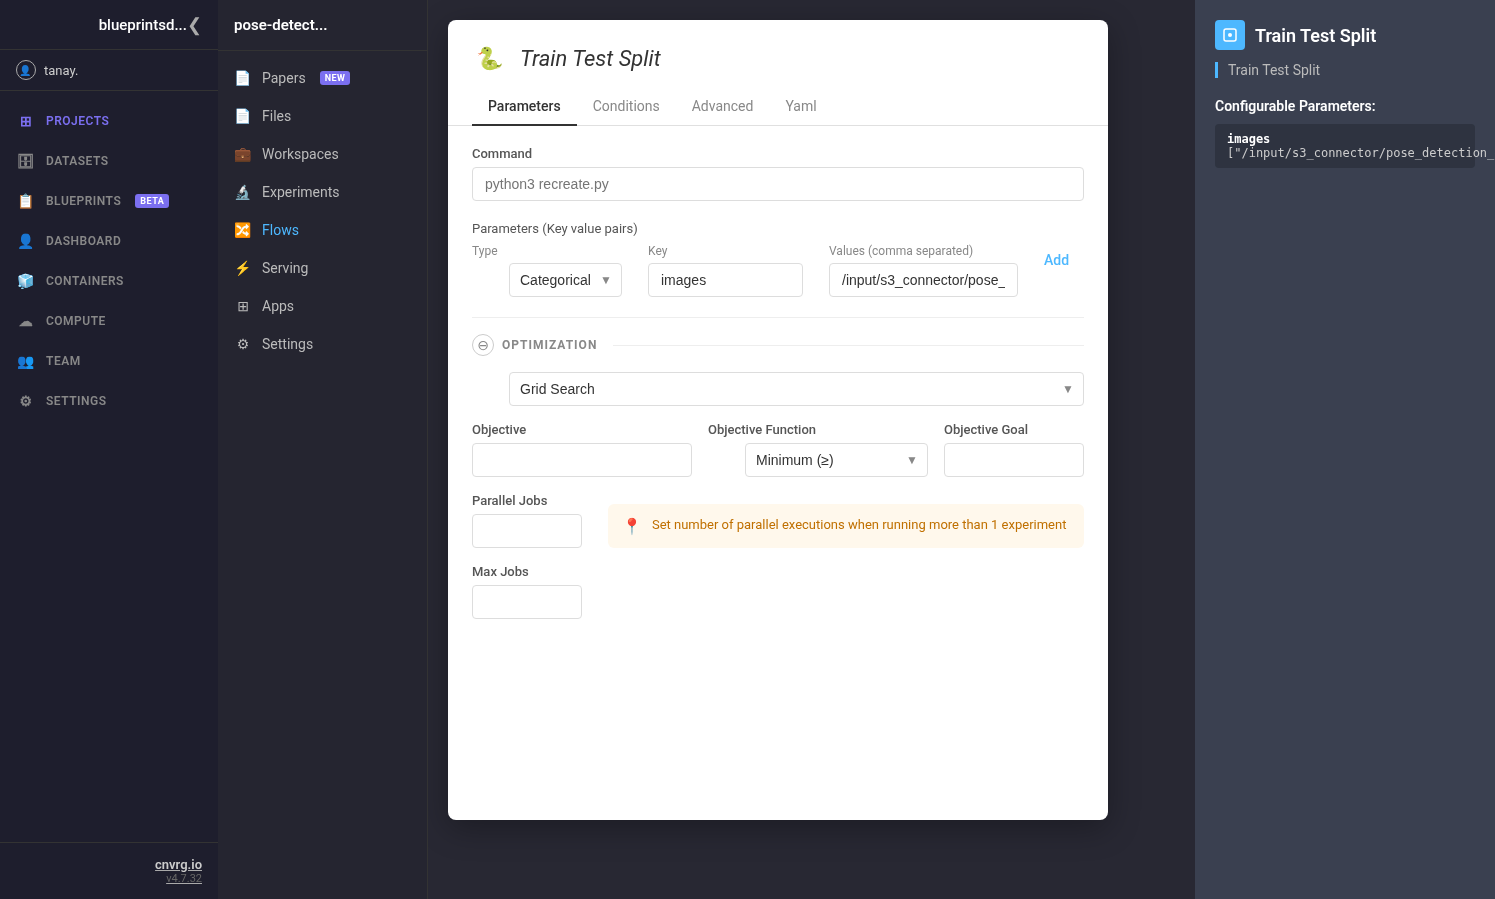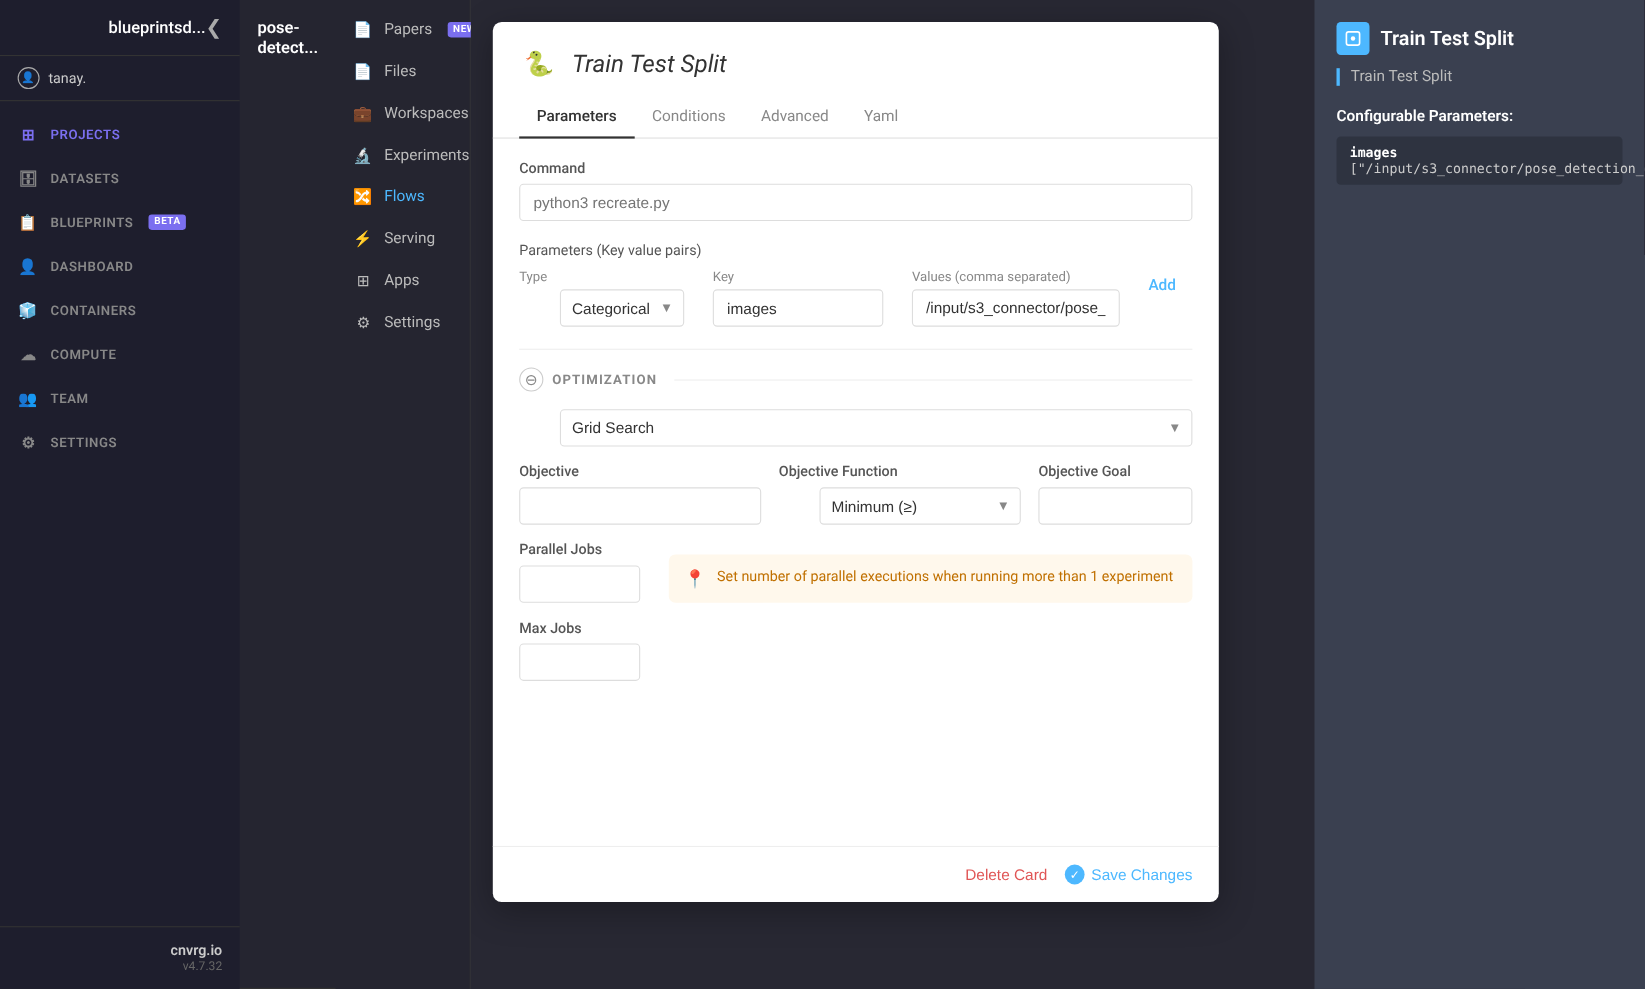--- a/index.html
+++ b/index.html
@@ -73,30 +73,31 @@
       height: 20px;
       display: flex;
       align-items: center;
       justify-content: center;
       font-size: 14px;
       flex-shrink: 0;
     }
     .sidebar-footer {
       padding: 14px 16px;
       border-top: 1px solid #333;
+      text-decoration: underline;
     }
     .sidebar-footer-brand { color: #ccc; font-size: 13px; font-weight: 600; }
     .sidebar-footer-ver { color: #666; font-size: 11px; }
 
     
     .second-sidebar {
       width: 210px;
       background: #252530;
       display: flex;
-      flex-direction: row;
+      flex-direction: column;
       flex-shrink: 0;
       color: #ccc;
       border-right: 1px solid #333;
     }
     .second-sidebar-header {
       padding: 16px;
       border-bottom: 1px solid #333;
       font-size: 15px;
       font-weight: 600;
       color: #fff;
@@ -630,27 +631,20 @@
             </div>
           </div>
 
           <div>
             <div class="form-label">Max Jobs</div>
             <input class="form-input" type="text" value="" style="width: 110px;">
           </div>
         </div>
       </div>
 
-      <div class="modal-footer">
-        <button class="btn-delete">Delete Card</button>
-        <button class="btn-save">
-          <span class="btn-save-icon">✓</span>
-          <span>Save Changes</span>
-        </button>
-      </div>
     </div>
   </div>
 
   <div class="right-panel" style="position: absolute; right: 0; top: 0; bottom: 0; width: 300px;">
     <div class="right-panel-header">
       <div class="right-panel-icon">
         <svg width="16" height="16" viewBox="0 0 16 16" fill="none">
           <rect x="2" y="2" width="12" height="12" rx="2" stroke="white" stroke-width="1.5" fill="none"></rect>
           <circle cx="8" cy="8" r="2" fill="white"></circle>
         </svg>

